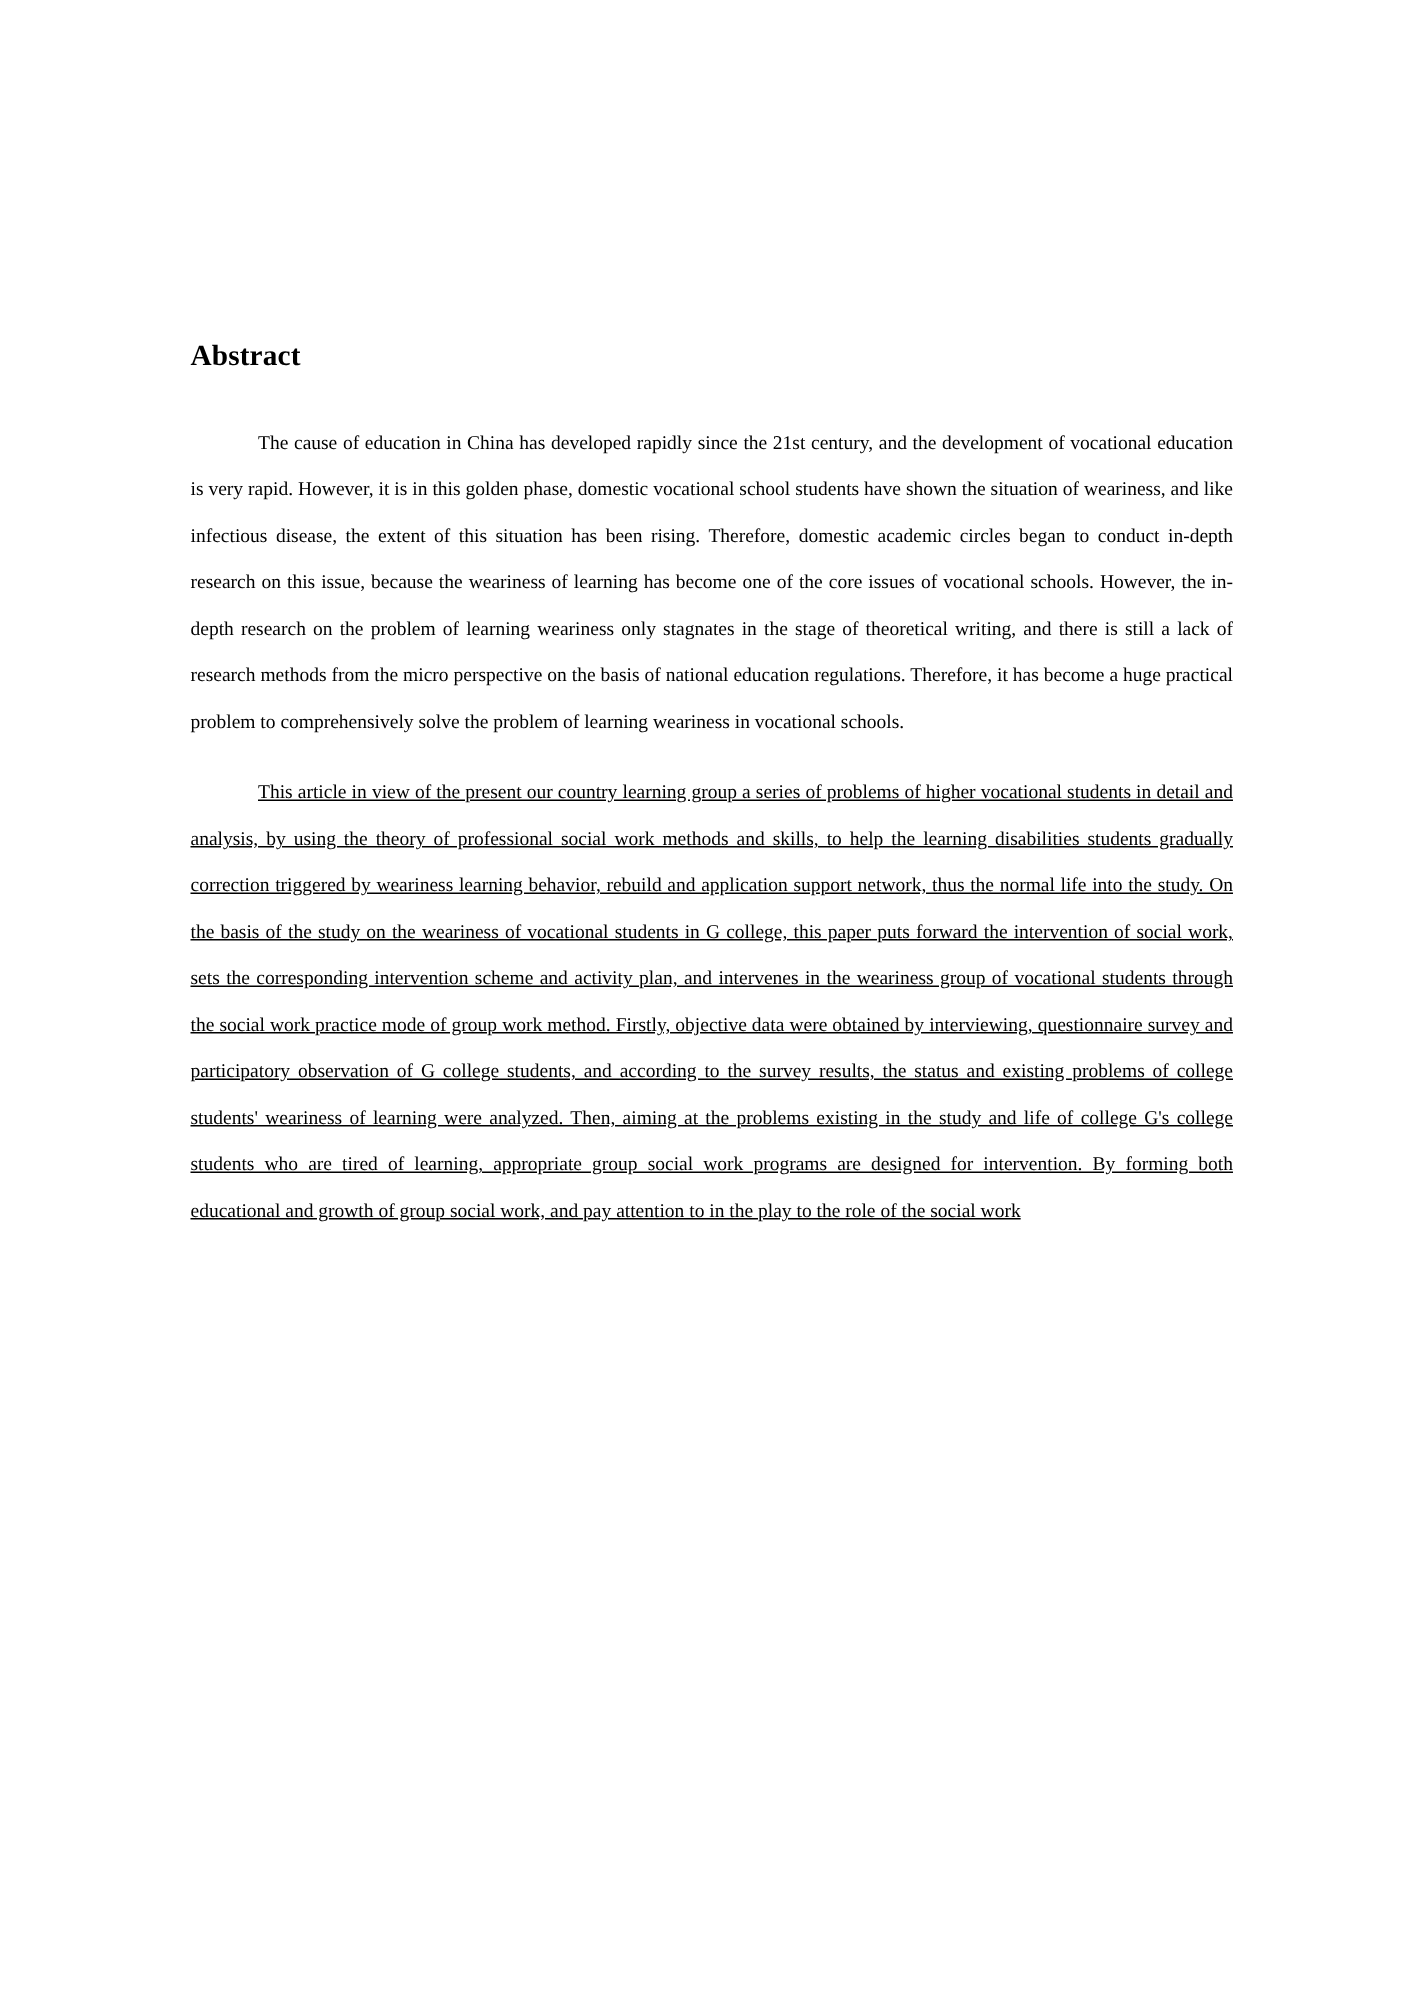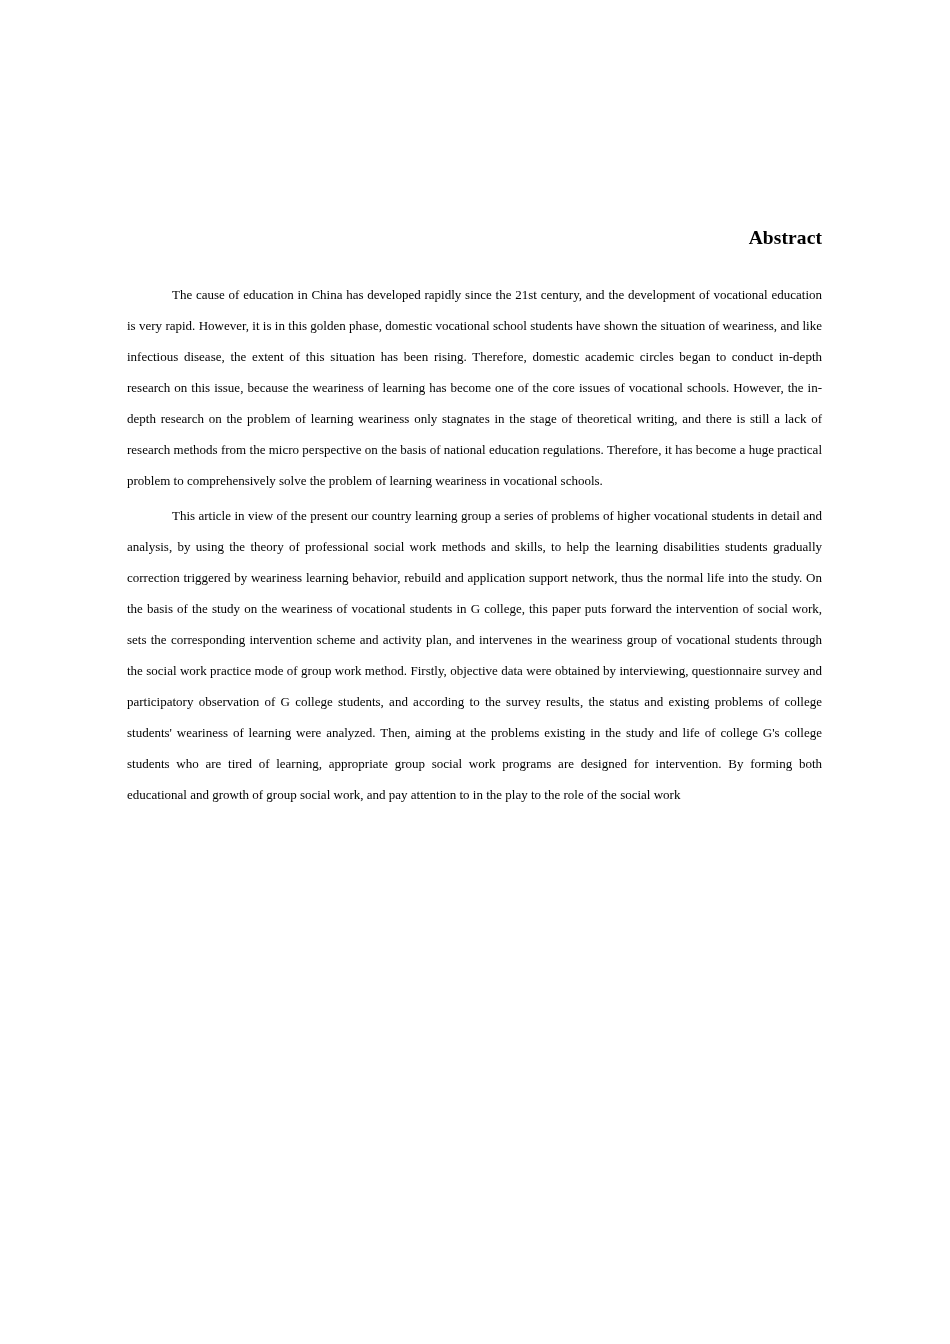--- a/index.html
+++ b/index.html
@@ -22,39 +22,40 @@
     overflow: hidden;
     box-sizing: border-box;
   }
   .content-block {
     position: absolute;
     left: 127px;
     top: 222px;
     width: 695px;
   }
   .doc-heading {
-    text-align: right;
+    text-align: left;
     font-size: 19.5px;
     font-weight: bold;
     line-height: 31px;
     margin: 0 0 26px 0;
     letter-spacing: 0.1px;
   }
   .doc-paragraph {
     font-size: 13px;
     line-height: 31px;
     text-align: justify;
     text-justify: inter-word;
     text-indent: 45px;
     margin: 0;
     hyphens: none;
     word-spacing: 0px;
   }
   .doc-paragraph + .doc-paragraph {
-    margin-top: 4px;
+    margin-top: 16px;
+    text-decoration: underline;
   }
 </style>
 </head>
 <body>
 
 <div class="page">
 
   <div class="content-block">
 
     <h1 class="doc-heading">Abstract</h1>

